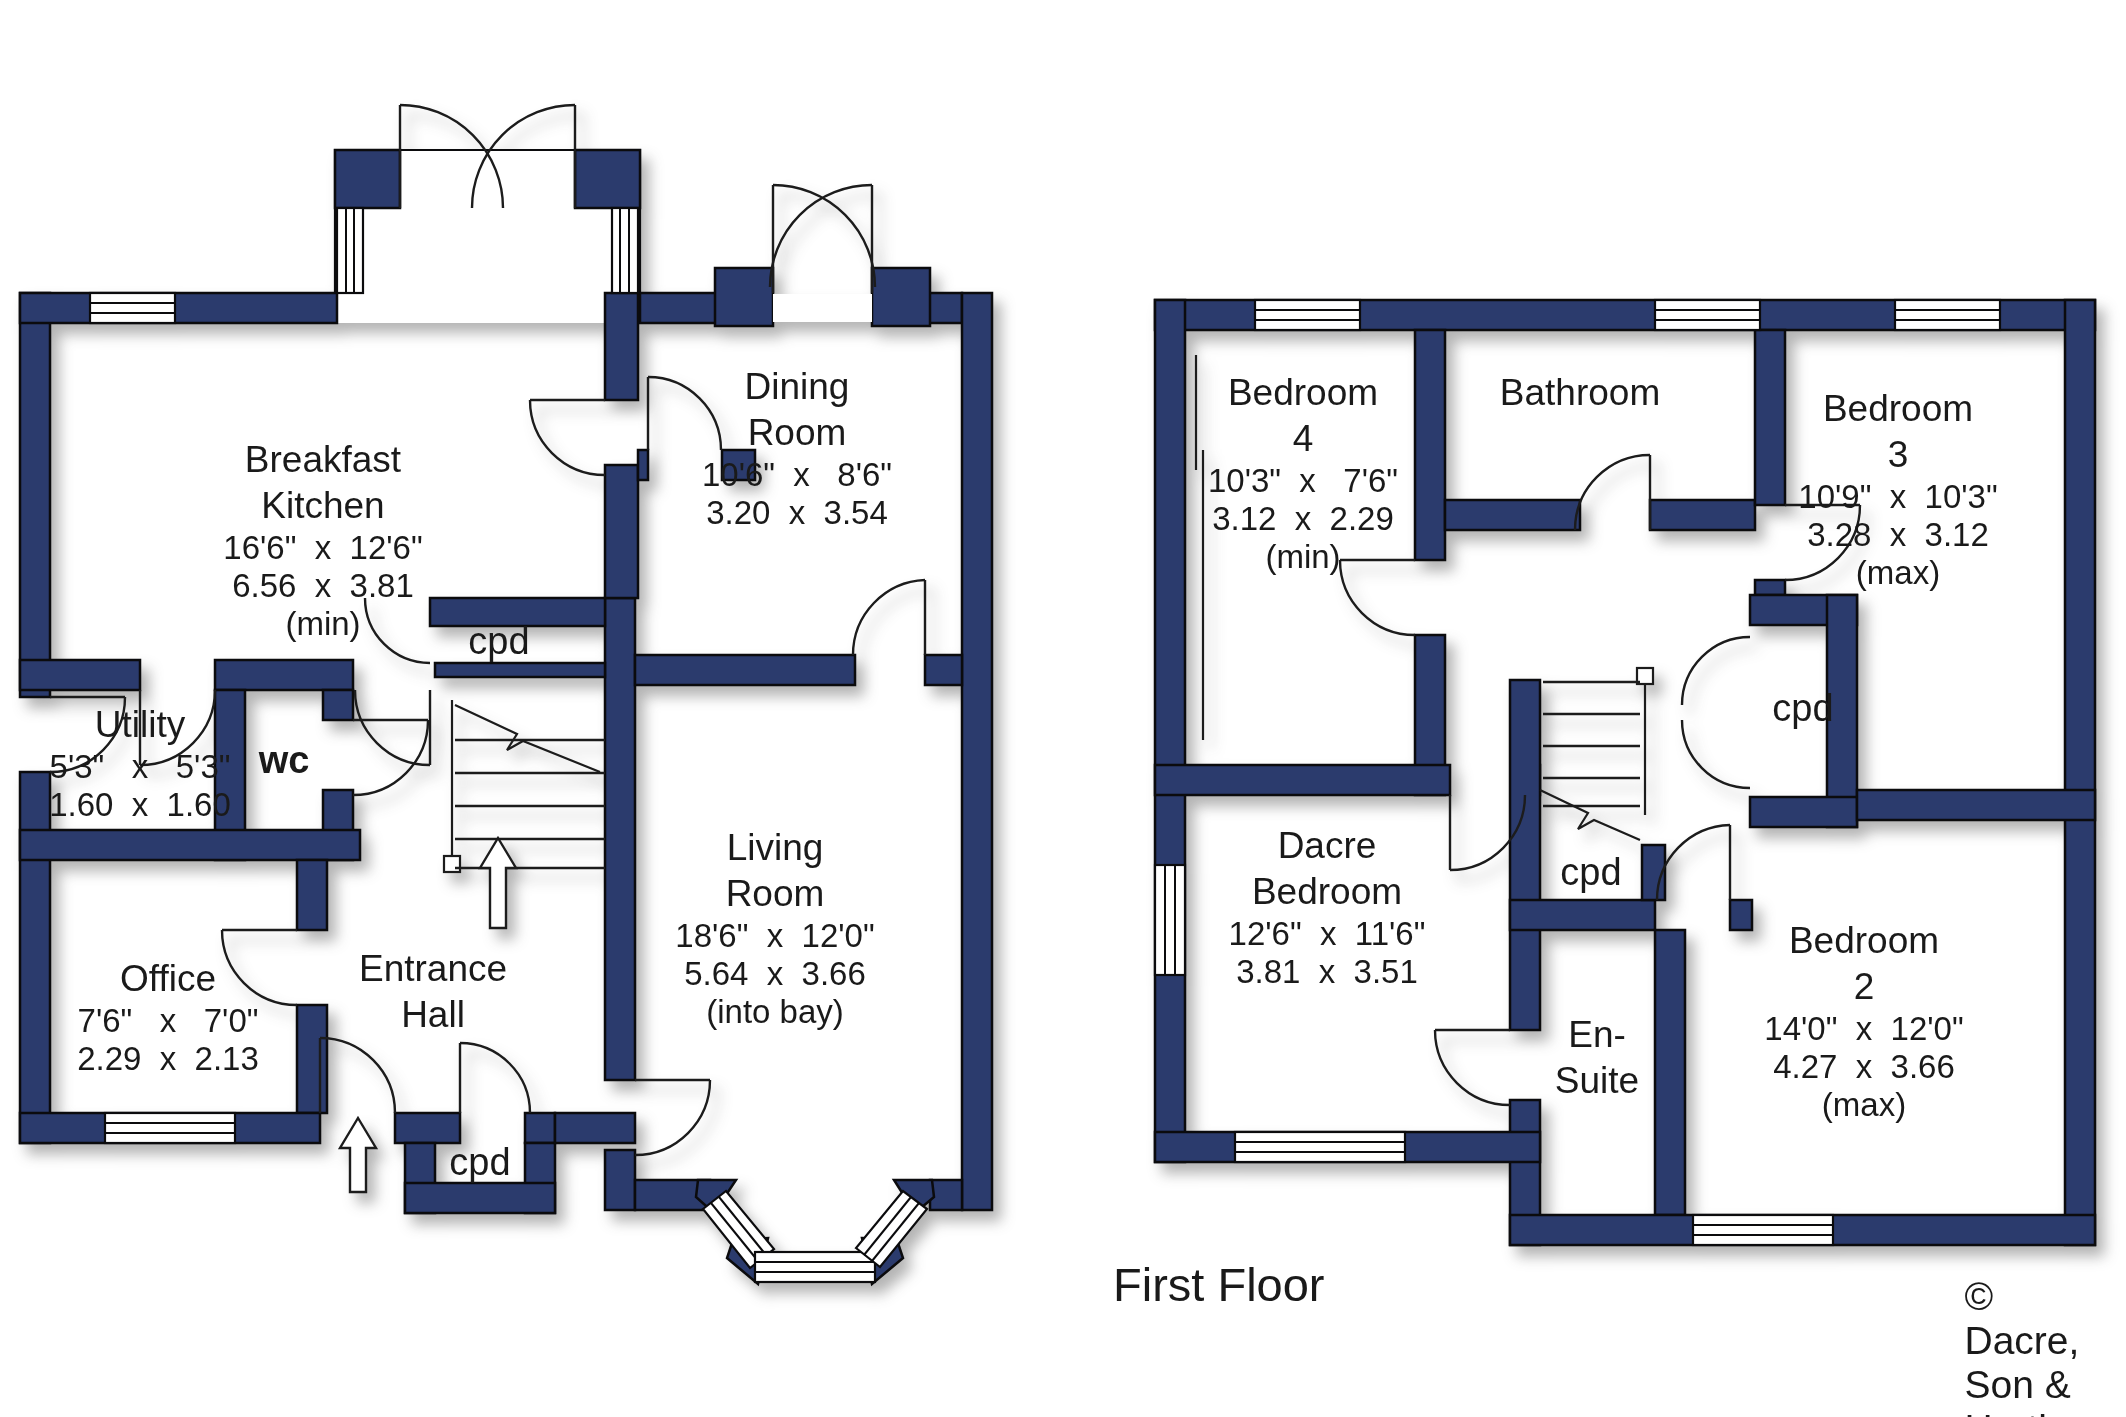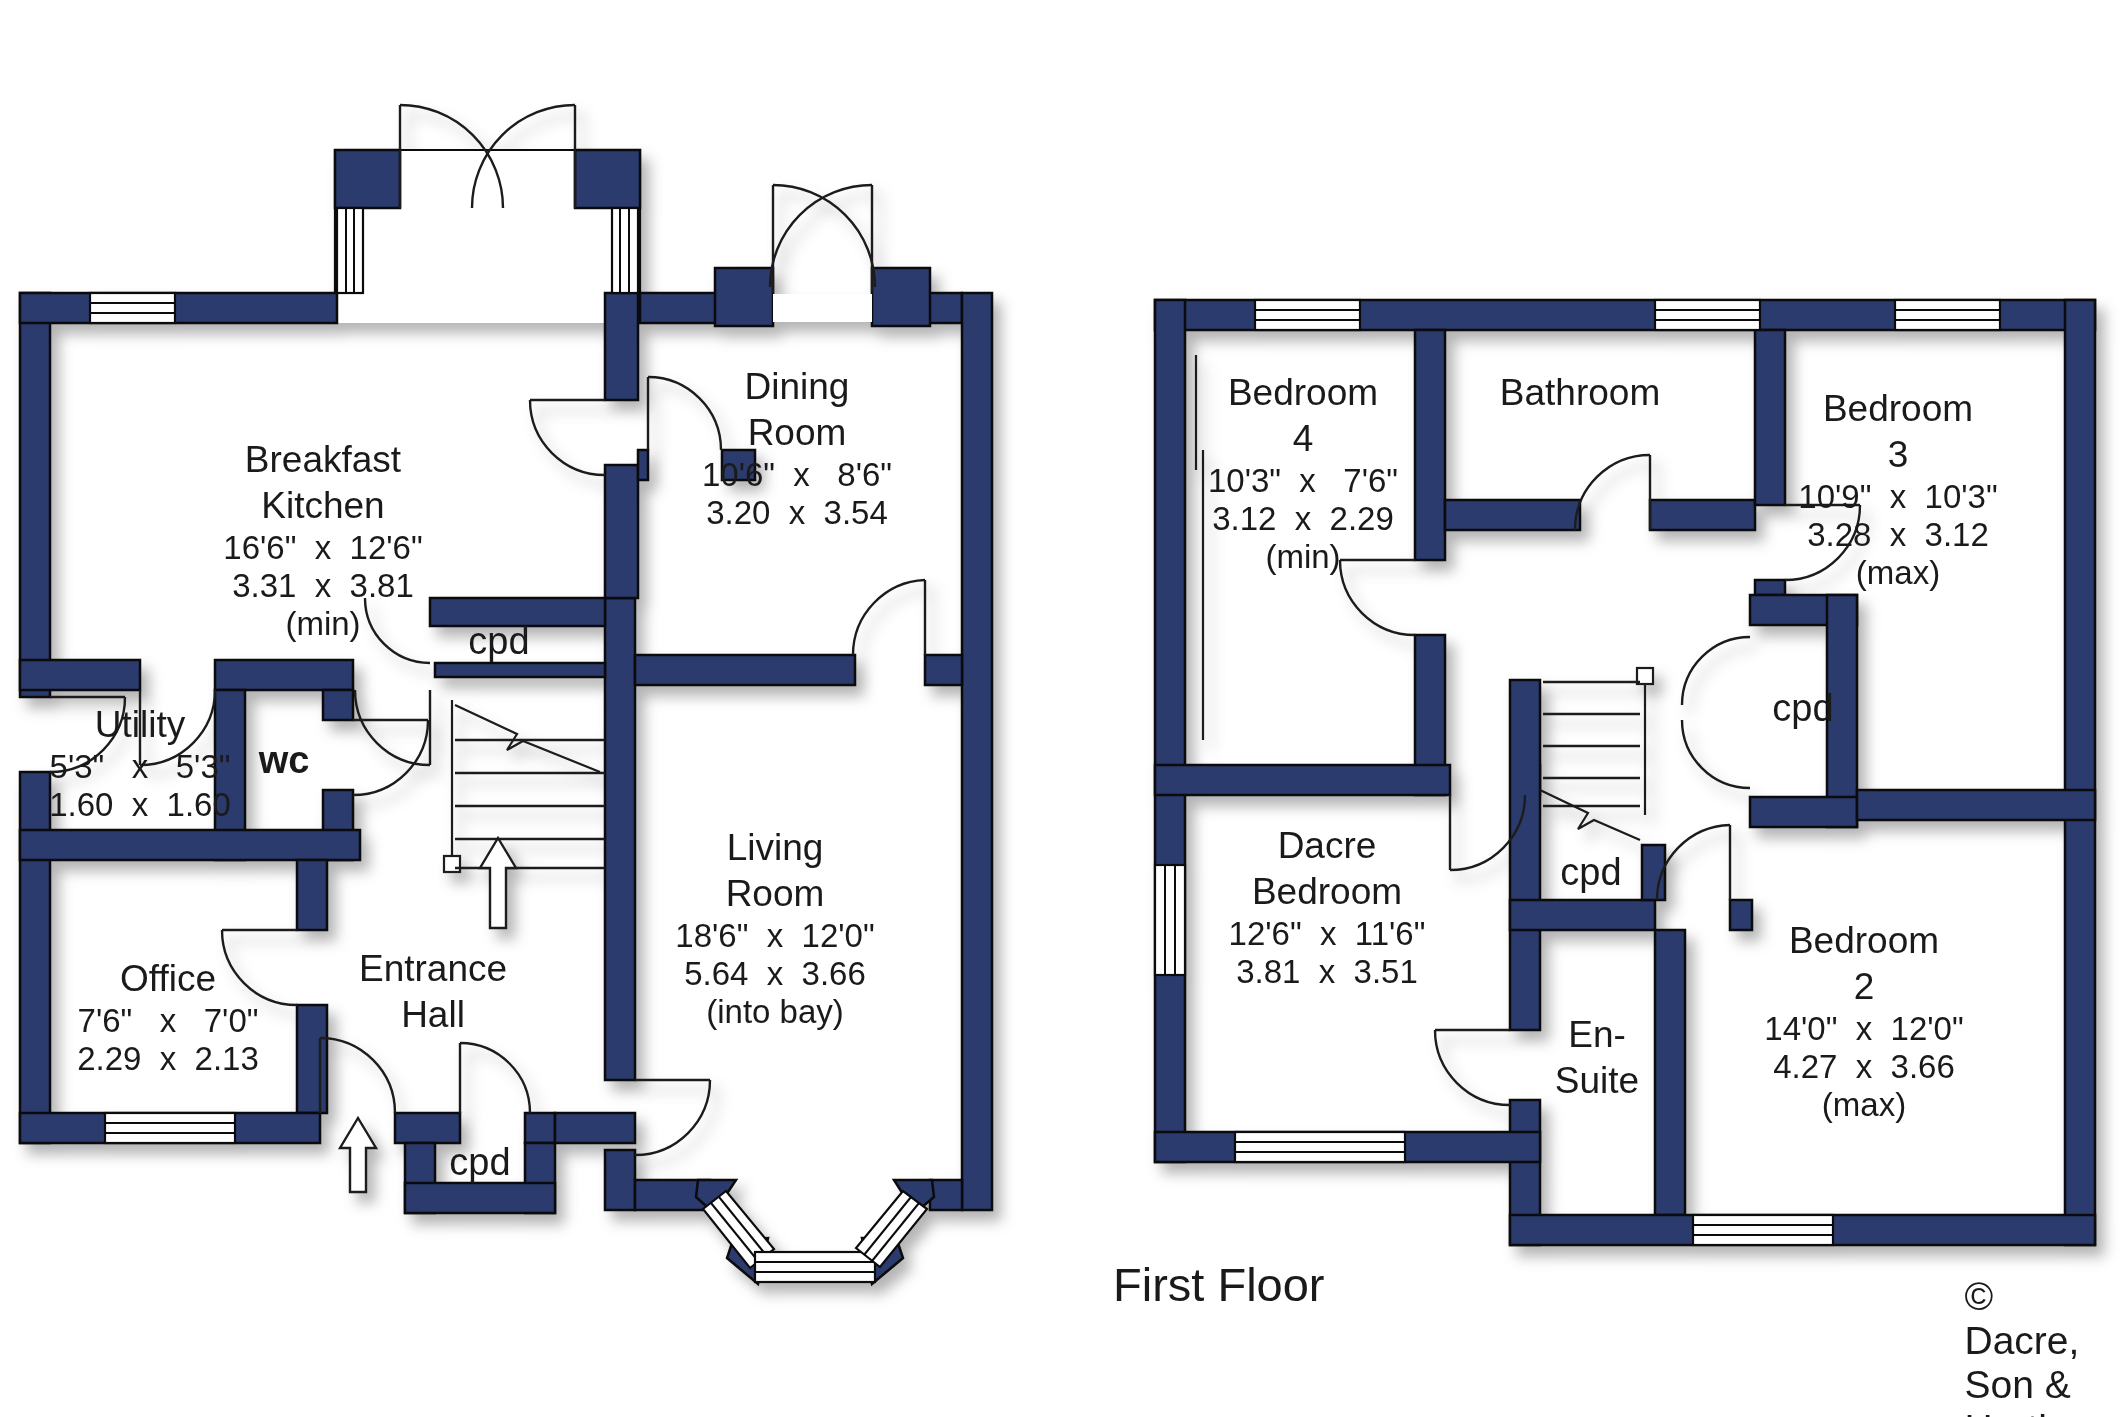--- a/index.html
+++ b/index.html
@@ -323,21 +323,21 @@
 
     <line x1="1203" y1="450" x2="1203" y2="740" stroke="#1c1c1c" stroke-width="2.2"></line>
     <line x1="1196" y1="355" x2="1196" y2="470" stroke="#1c1c1c" stroke-width="2.2"></line>
   </g>
 </svg>
 
   <div class="lbl" style="left:323px;top:513px;margin-top:27px;">
     <div class="rname">Breakfast</div>
     <div class="rname">Kitchen</div>
     <div class="rdim">16'6"  x  12'6"</div>
-    <div class="rdim">3.31  x  3.81</div>
+    <div class="rdim">6.56  x  3.81</div>
     <div class="rdim">(min)</div>
   </div>
   <div class="lbl" style="left:797px;top:448px;">
     <div class="rname">Dining</div>
     <div class="rname">Room</div>
     <div class="rdim">10'6"  x   8'6"</div>
     <div class="rdim">3.20  x  3.54</div>
   </div>
   <div class="lbl" style="left:120px;top:763px;margin-left:20px;">
     <div class="rname">Utility</div>

